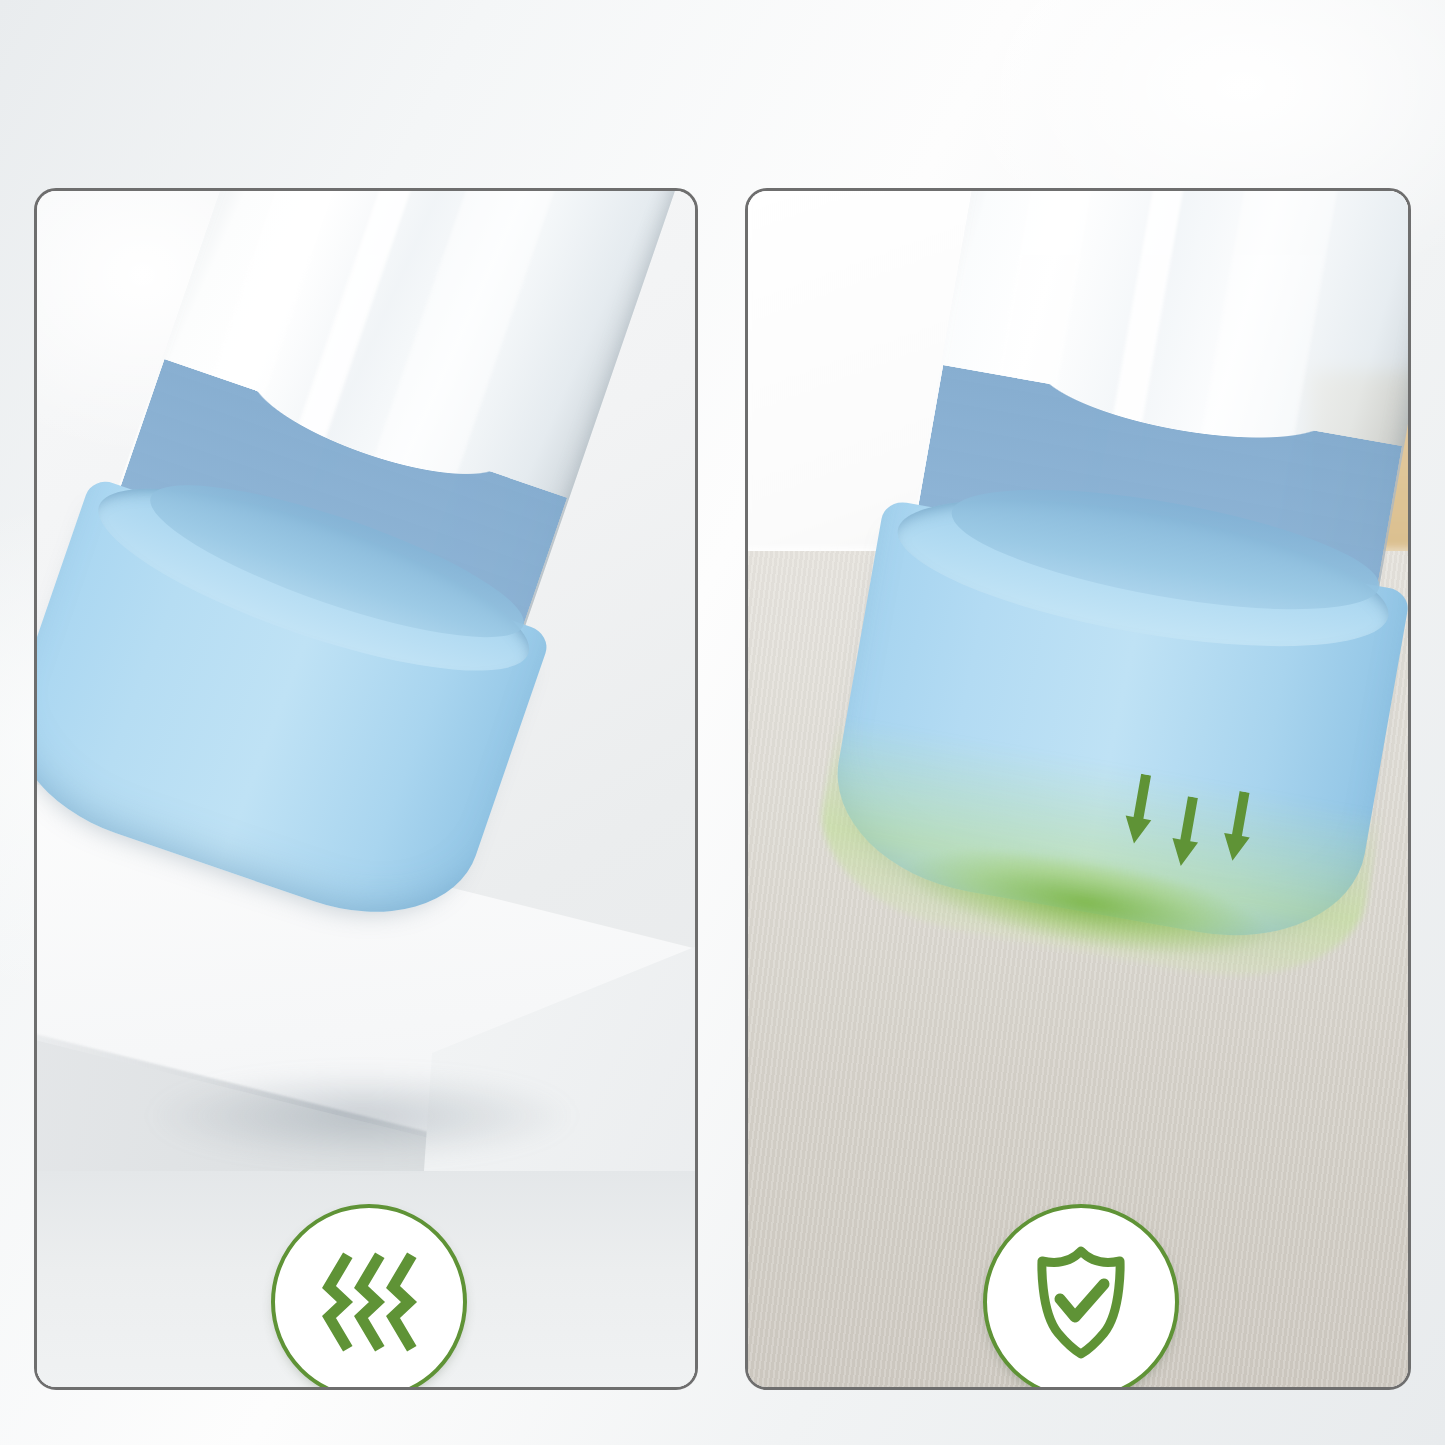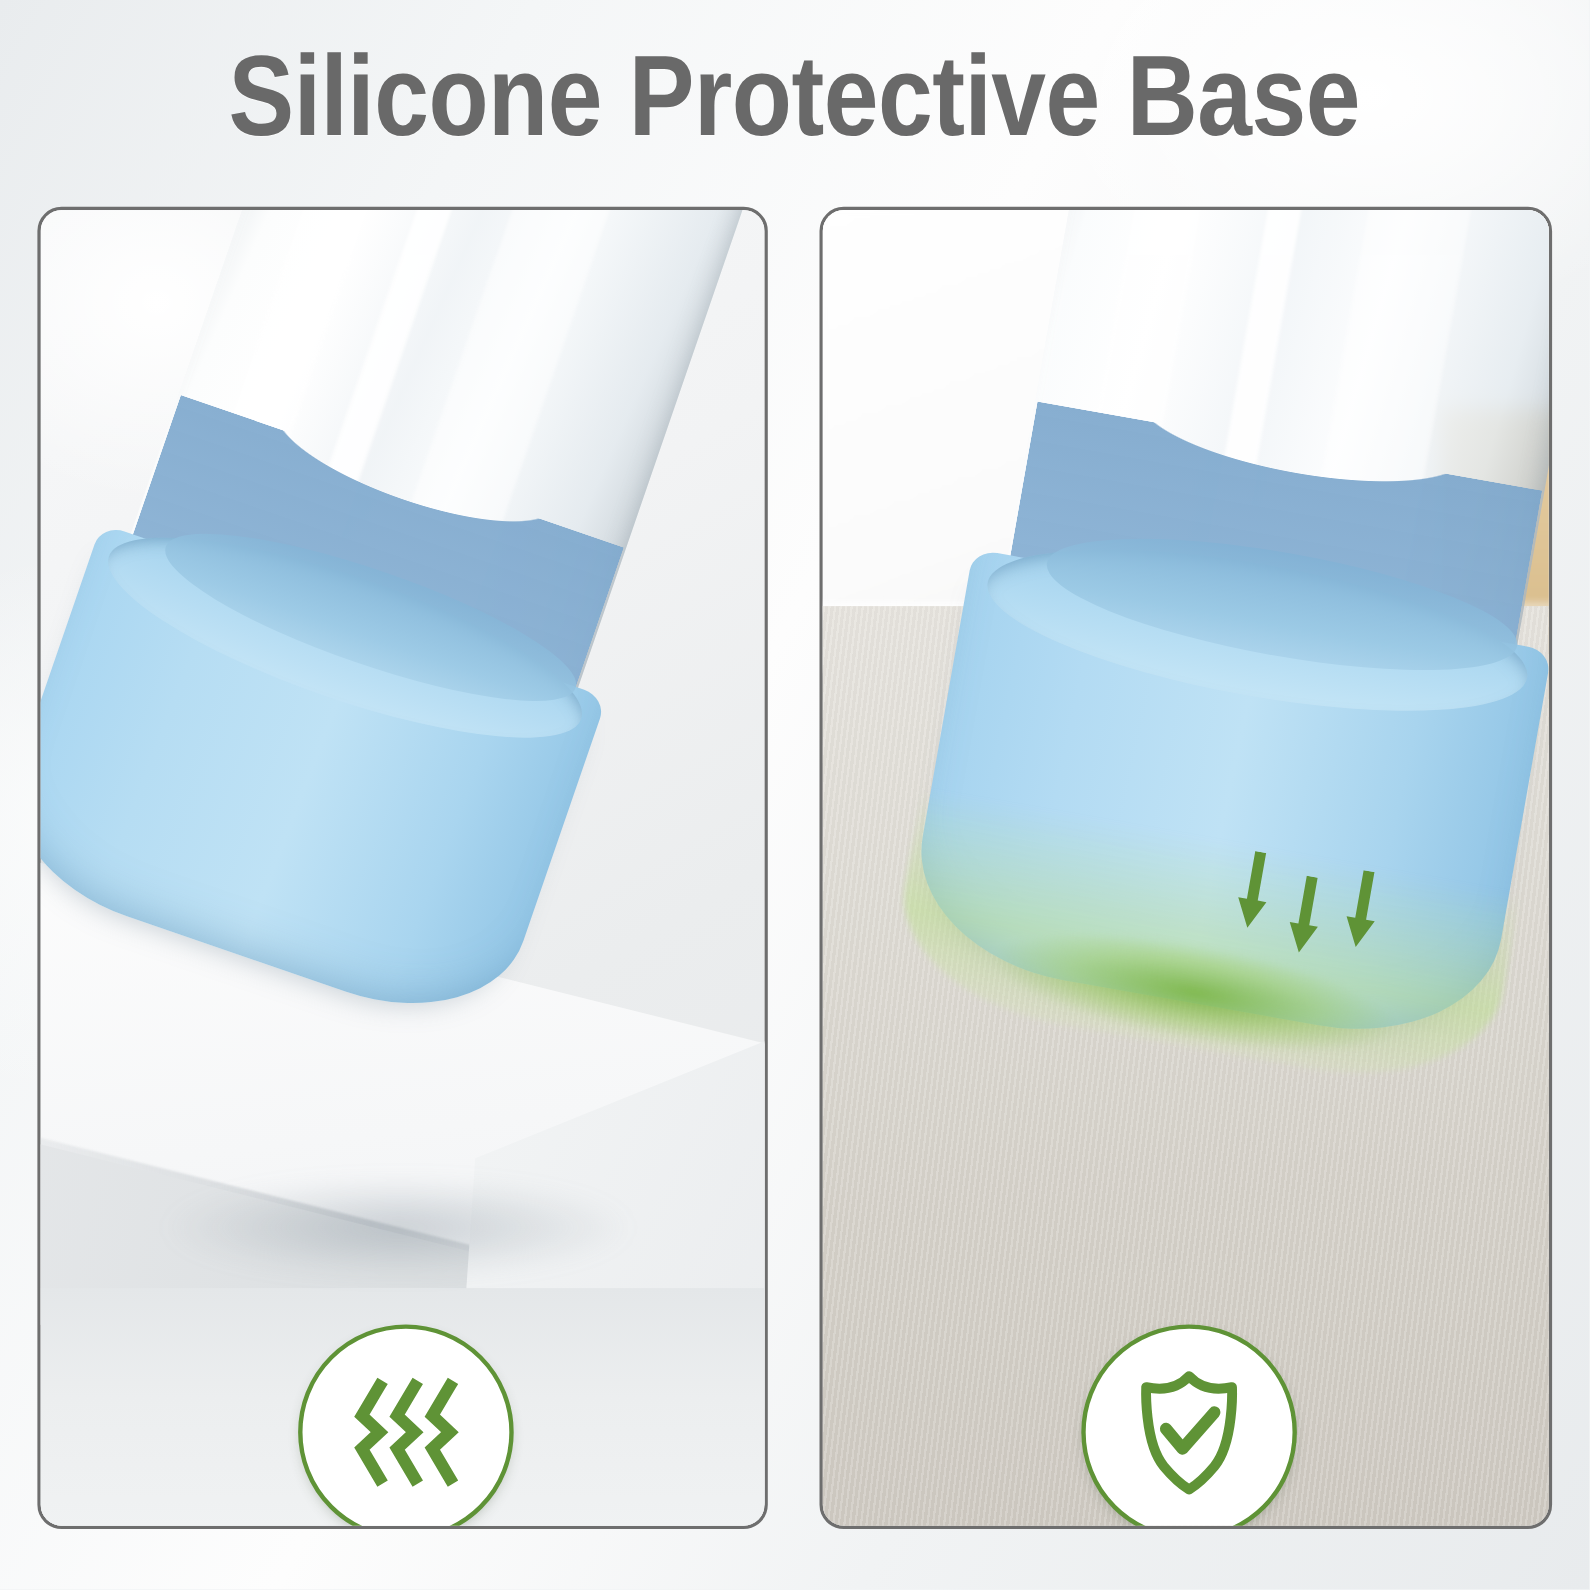--- a/index.html
+++ b/index.html
@@ -255,23 +255,20 @@
     display:flex;align-items:center;justify-content:center;
     box-shadow:0 5px 14px -6px rgba(60,80,50,.45);
     box-sizing:border-box;
   }
 </style>
 </head>
 <body>
 
 <div class="stage">
 
-  <div class="title-wrap">
-    <div class="title">Silicone Protective Base</div>
-  </div>
 
   <div class="panel panel-left">
     <div class="scene-left">
 
       <div class="block-top"></div>
       <div class="block-edge"></div>
       <div class="block-front"></div>
       <div class="block-side"></div>
       <div class="floor-left"></div>
 

